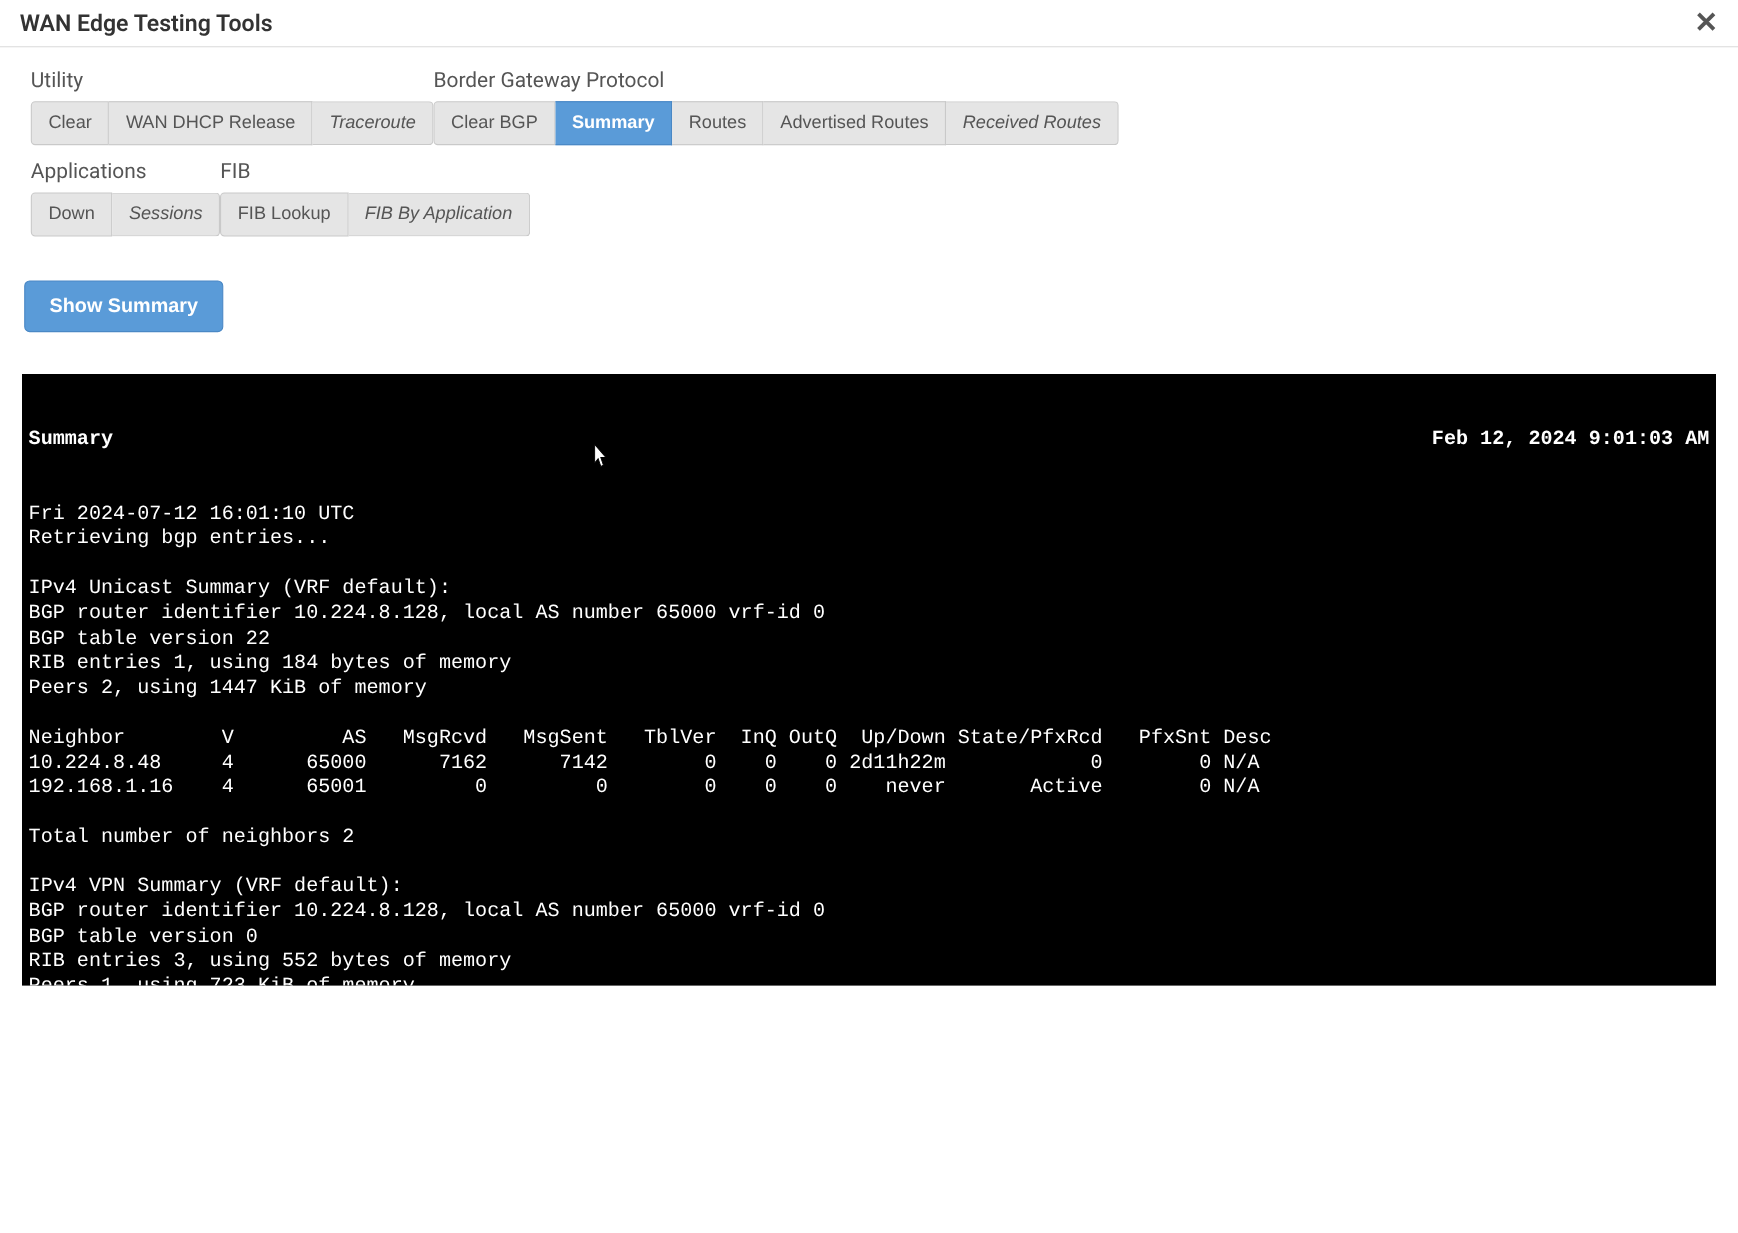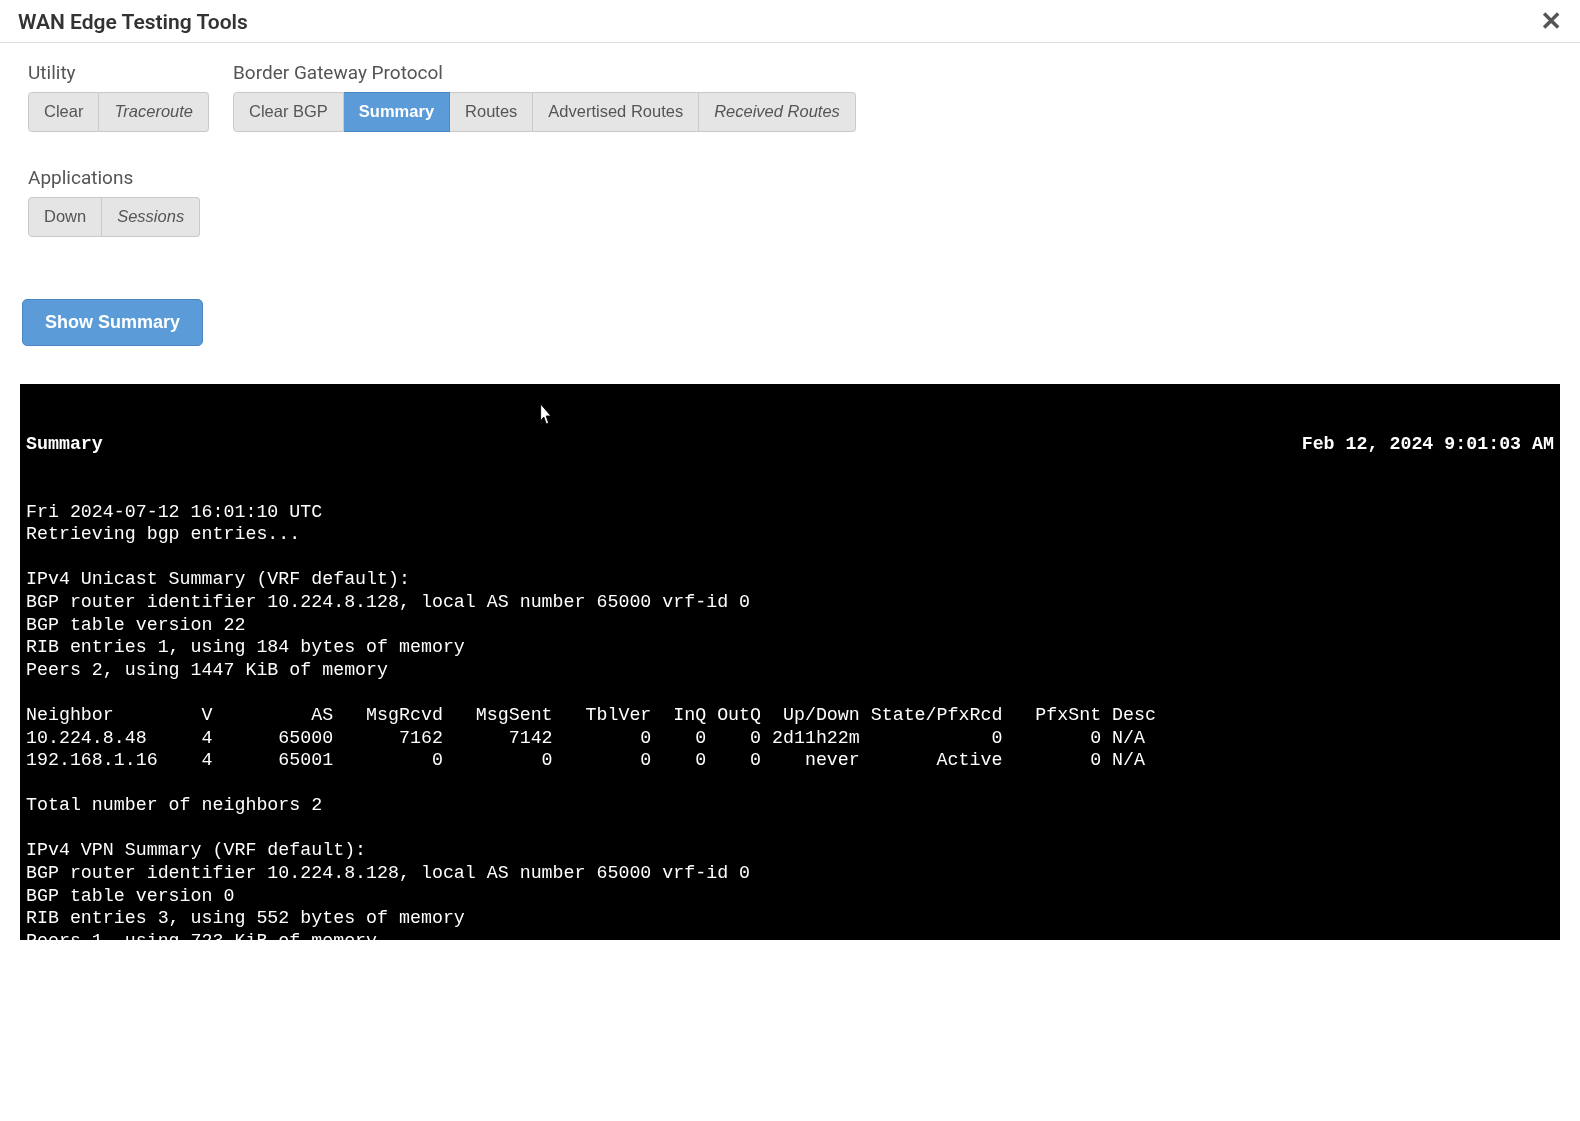--- a/index.html
+++ b/index.html
@@ -30,22 +30,21 @@
     color: #555;
     cursor: pointer;
     line-height: 1;
   }
   .controls {
     padding: 18px 28px 10px 28px;
   }
   .row {
     display: flex;
     flex-wrap: wrap;
-    gap: 24px;
-    margin-bottom: 34px;
+    margin-bottom: 12px;
   }
   .group {
     display: flex;
     flex-direction: column;
   }
   .group-label {
     font-size: 19px;
     color: #555;
     margin-bottom: 8px;
   }
@@ -120,20 +119,21 @@
   <div class="close-x">✕</div>
 </div>
 
 <div class="controls">
 
   <div class="row">
     <div class="group">
       <div class="group-label">Utility</div>
       <div class="btn-group">
         <button class="btn">Clear</button>
+        <button class="btn">WAN DHCP Release</button>
         <button class="btn">Traceroute</button>
       </div>
     </div>
 
     <div class="group">
       <div class="group-label">Border Gateway Protocol</div>
       <div class="btn-group">
         <button class="btn">Clear BGP</button>
         <button class="btn selected">Summary</button>
         <button class="btn">Routes</button>
@@ -146,20 +146,27 @@
   <div class="row">
     <div class="group">
       <div class="group-label">Applications</div>
       <div class="btn-group">
         <button class="btn">Down</button>
         <button class="btn">Sessions</button>
       </div>
     </div>
 
 
+    <div class="group">
+      <div class="group-label">FIB</div>
+      <div class="btn-group">
+        <button class="btn">FIB Lookup</button>
+        <button class="btn">FIB By Application</button>
+      </div>
+    </div>
   </div>
 
   <button class="primary-btn">Show Summary</button>
 </div>
 
 <div class="terminal">
   <div class="term-header">
     <span>Summary</span>
     <span>Feb 12, 2024 9:01:03 AM</span>
   </div>

